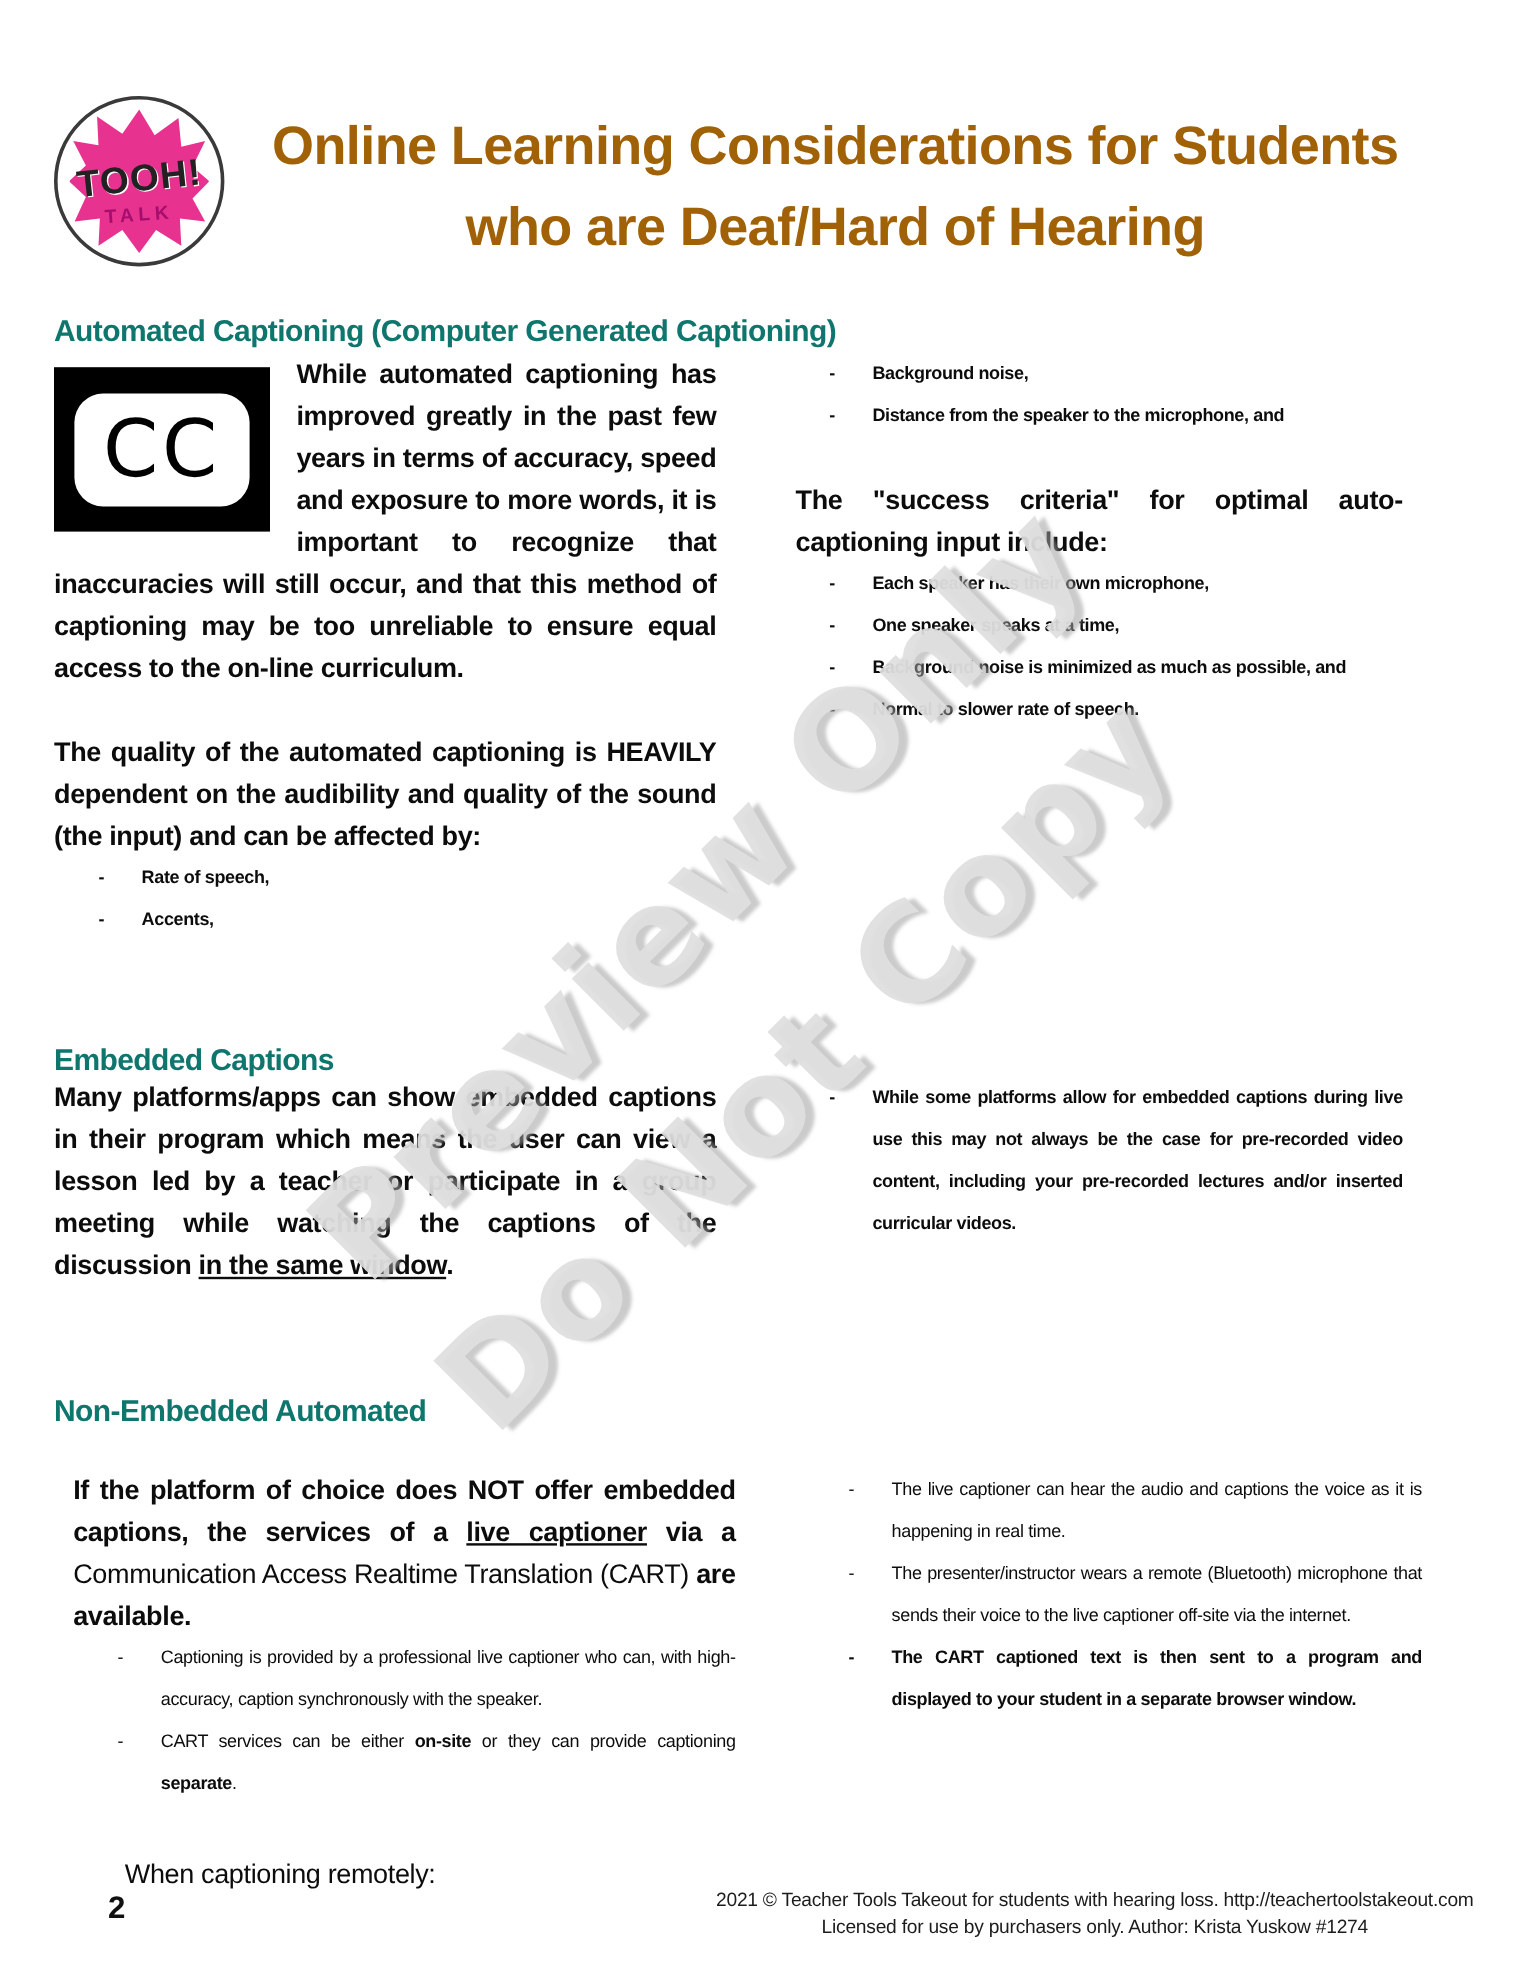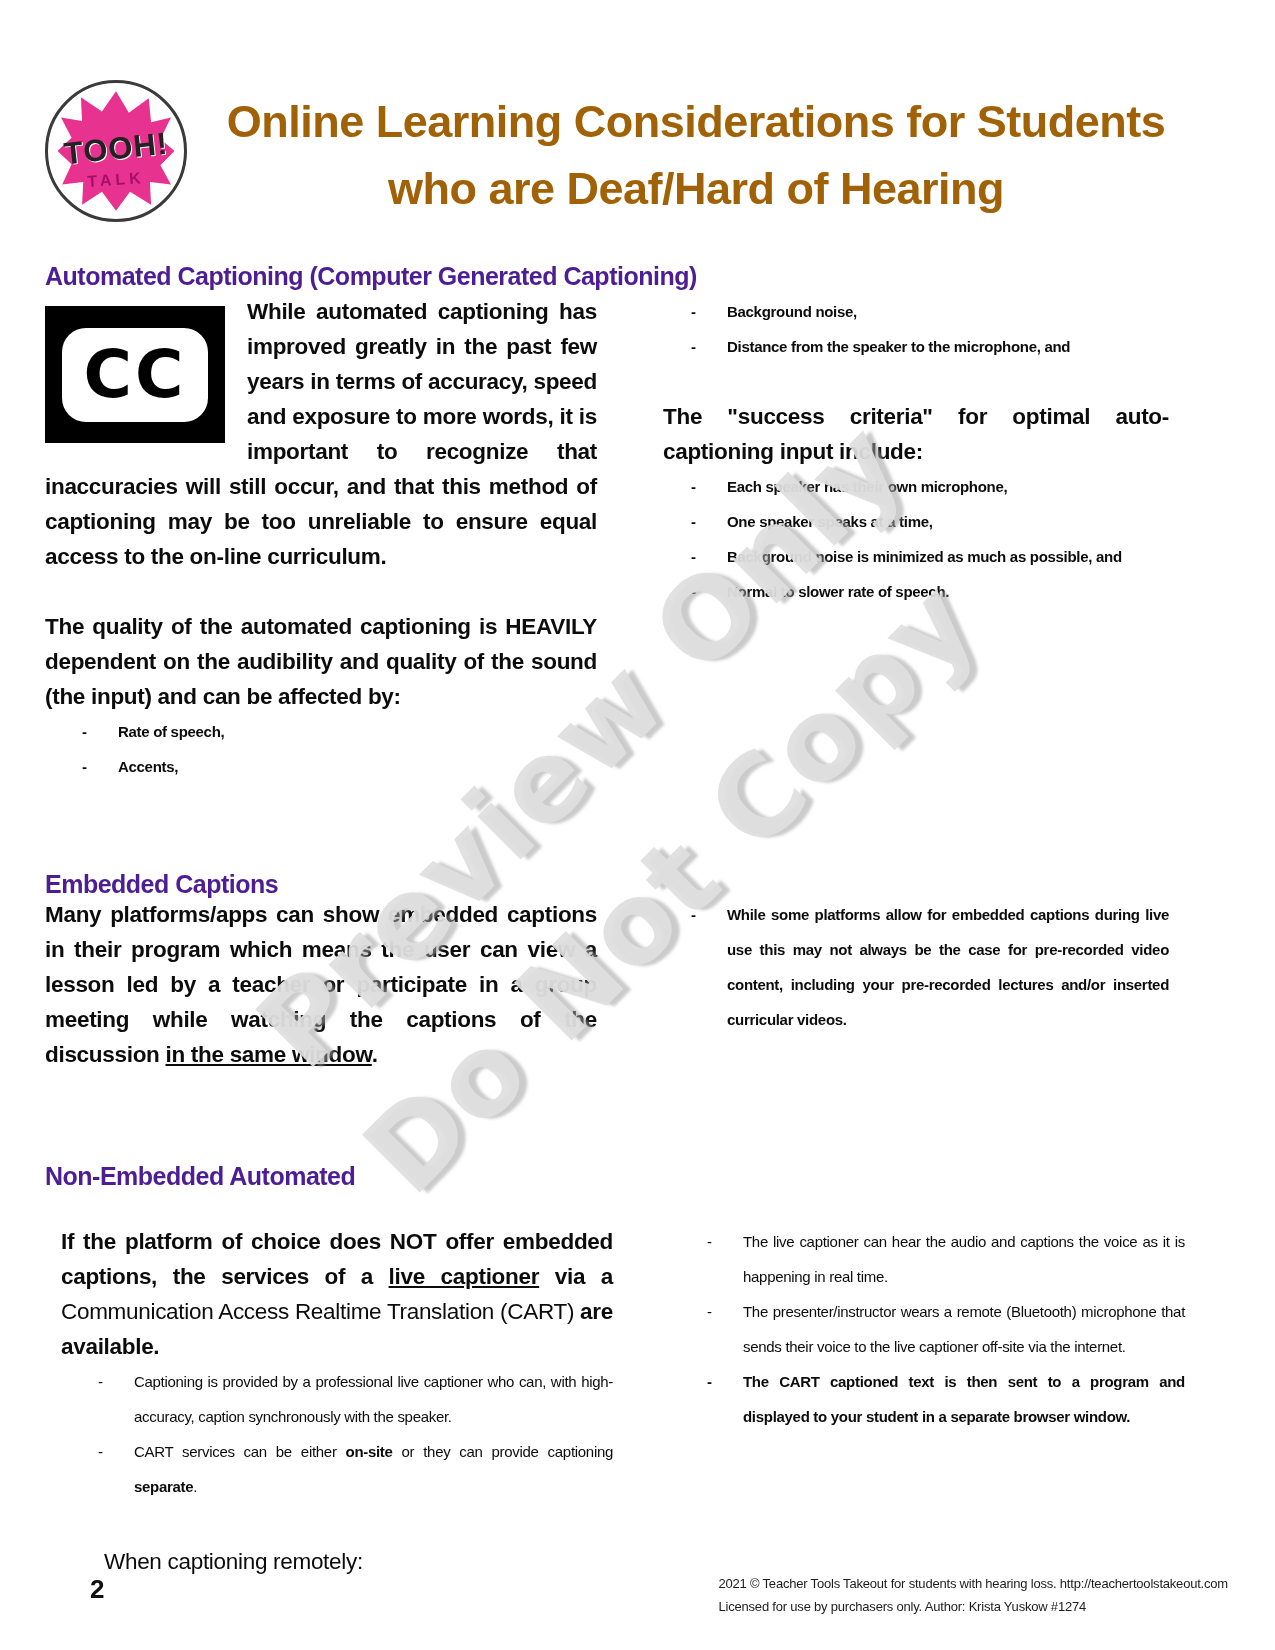--- a/index.html
+++ b/index.html
@@ -25,21 +25,21 @@
   .logo .logo-sub{
     position:absolute;left:0;right:0;top:88px;text-align:center;
     font-weight:bold;font-size:16px;color:#a60e6e;letter-spacing:4px;transform:rotate(-4deg);
   }
   .doc-title{
     position:absolute;left:175px;right:58px;top:88px;text-align:center;
     color:#a16207;font-weight:bold;font-size:45px;line-height:67px;letter-spacing:-0.5px;
   }
   
   .sec-heading{
-    position:absolute;left:45px;font-weight:bold;font-size:25px;color:#4c1d95;
+    position:absolute;left:45px;font-weight:bold;font-size:25px;color:#0f766e;
     letter-spacing:-0.5px;
   }
   .h-auto{top:241px;}
   .h-emb{top:849px;}
   .h-non{top:1141px;}
   
   .row{position:absolute;left:45px;width:1188px;display:flex;align-items:flex-start;}
   .row1{top:294px;}
   .row2{top:897px;}
   .row3{top:1224px;margin-left:16px;}
@@ -54,21 +54,21 @@
   .u{text-decoration:underline;}
   .gap-top{margin-top:35px;}
   
   .cc-box{
     float:left;width:180px;height:137px;background:#000;margin:12px 22px 2px 0;
     display:flex;align-items:center;justify-content:center;
   }
   .cc-inner{
     width:146px;height:94px;background:#fff;border-radius:24px;
     display:flex;align-items:center;justify-content:center;
-    font-weight:bold;font-size:66px;color:#000;letter-spacing:3px;
+    font-weight:normal;font-size:66px;color:#000;letter-spacing:3px;
     font-family:"DejaVu Sans",sans-serif;
   }
   
   ul.dash{list-style:none;margin:0;padding:0;}
   ul.dash li{
     position:relative;padding-left:73px;font-size:15px;line-height:35px;
     text-align:justify;letter-spacing:-0.3px;color:#0c0c0c;
   }
   ul.dash li::before{content:"-";position:absolute;left:37px;top:0;}
   .col-r ul.dash li{padding-left:64px;}
@@ -80,22 +80,22 @@
     position:absolute;width:860px;text-align:center;
     font-family:"DejaVu Sans",sans-serif;font-weight:bold;font-size:112px;
     color:rgba(223,223,223,0.93);
     text-shadow:5px 6px 3px rgba(160,160,160,0.55);
     transform:rotate(-45deg);transform-origin:center;white-space:nowrap;letter-spacing:2px;
   }
   .wm-1{left:150px;top:680px;}
   .wm-2{left:240px;top:822px;}
   
   .footer-credit{
-    position:absolute;right:47px;top:1572px;text-align:left;
-    font-size:13px;line-height:23px;color:#1c1c1c;letter-spacing:-0.2px;
+    position:absolute;right:47px;top:1572px;text-align:center;
+    font-size:16px;line-height:23px;color:#1c1c1c;letter-spacing:-0.2px;
   }
   .page-number{
     position:absolute;left:90px;top:1574px;font-size:26px;font-weight:bold;color:#111;
   }
 </style>
 </head>
 <body>
 
 <div class="page">
 

